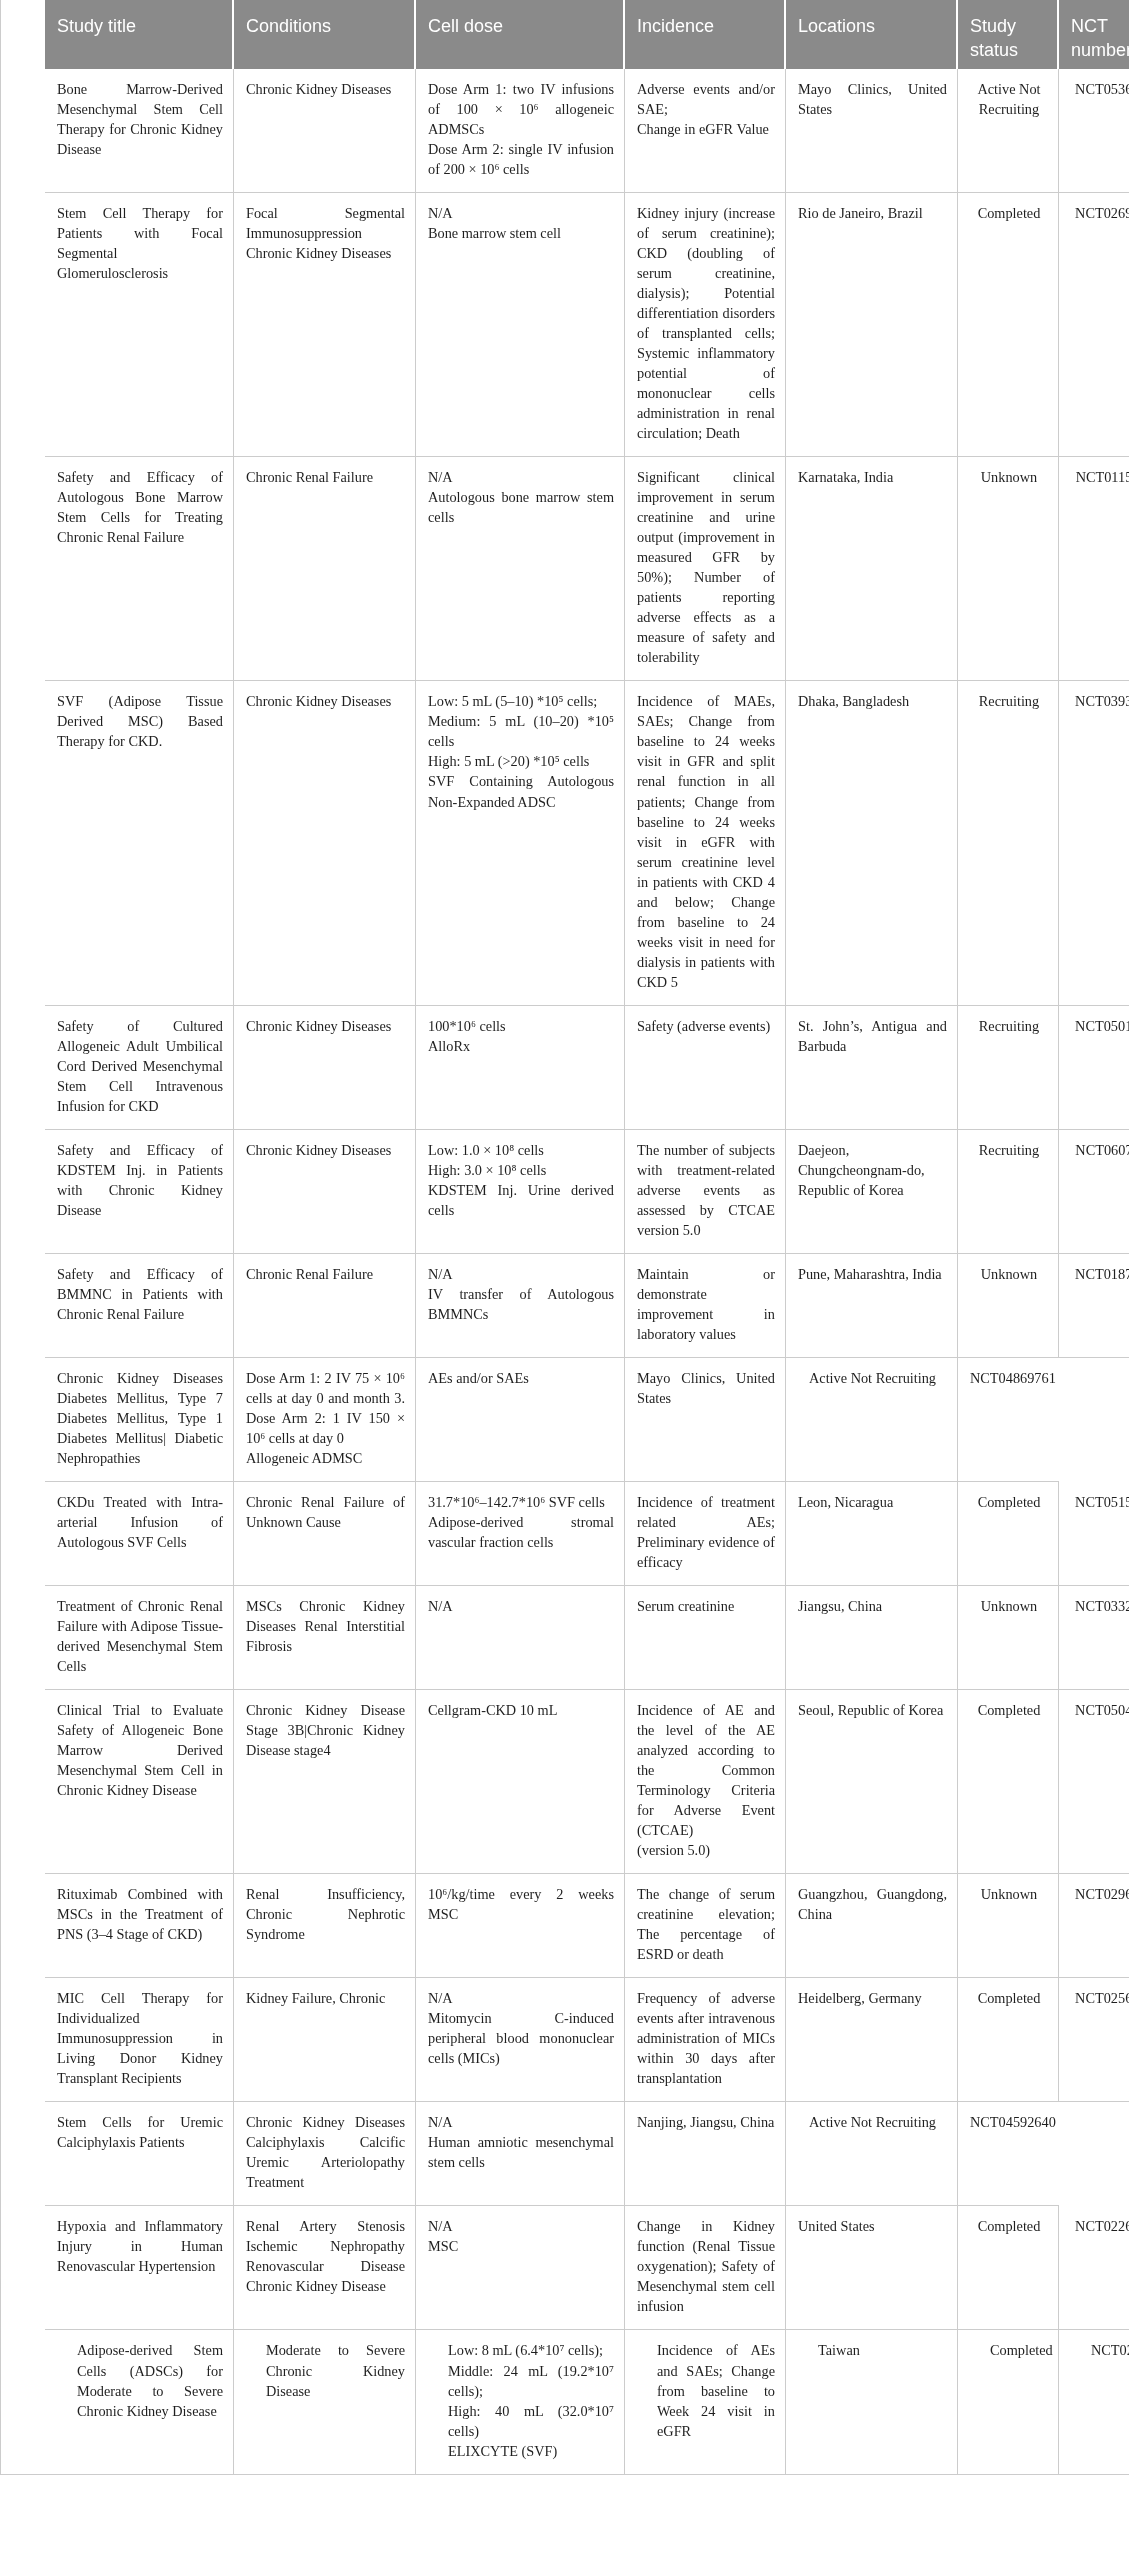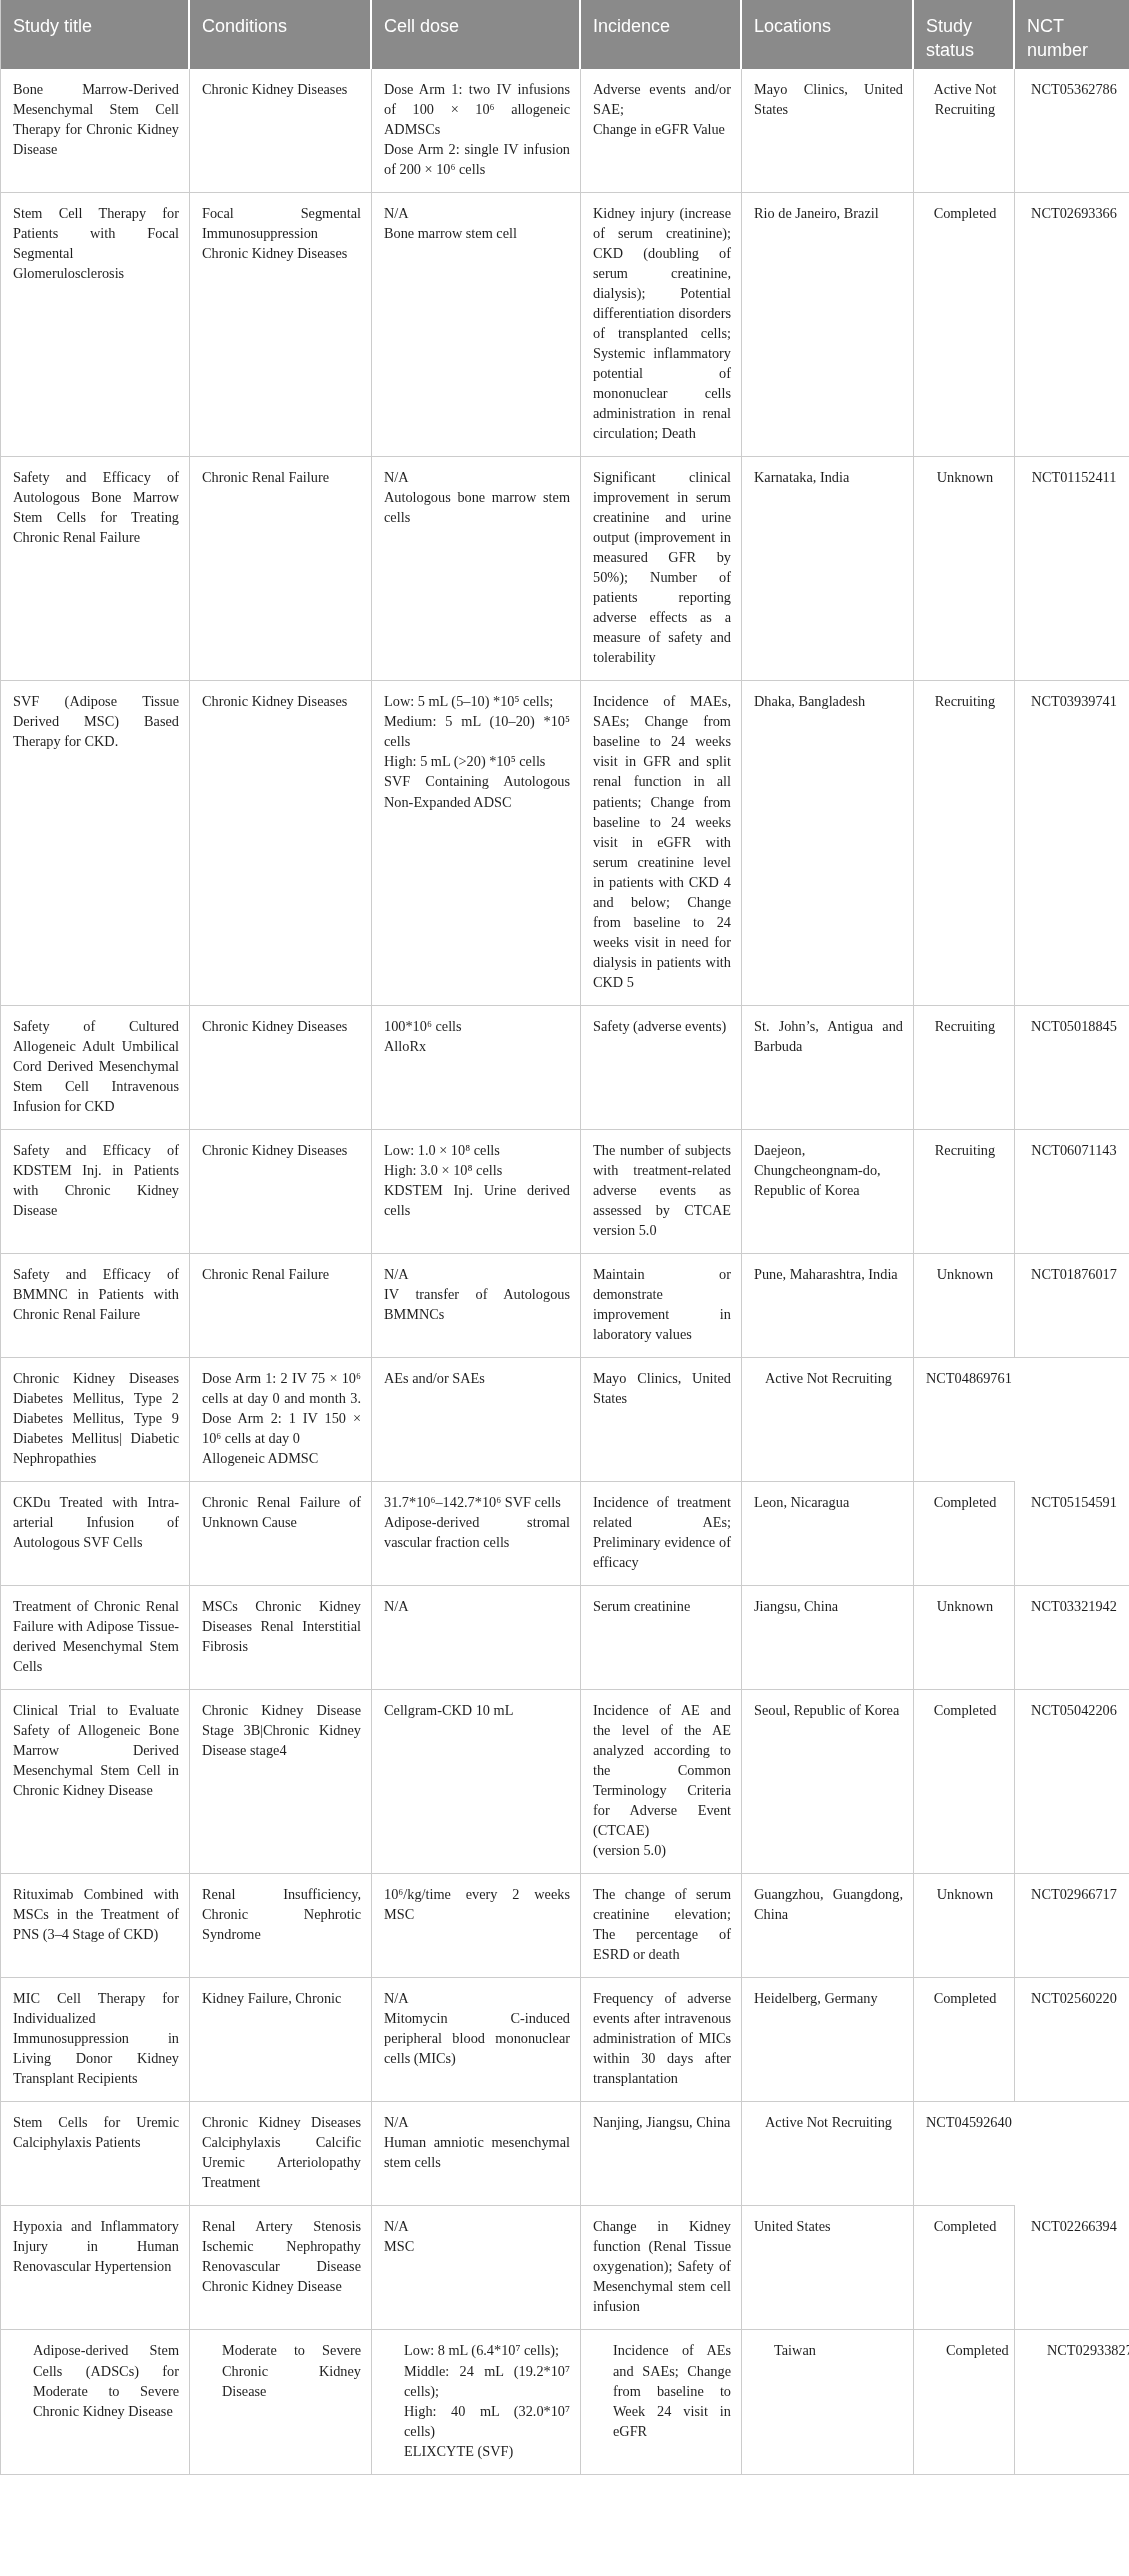--- a/index.html
+++ b/index.html
@@ -8,20 +8,21 @@
   .table-wrap {
     width: 1130px;
     margin: 0;
     border-left: 1px solid #cccccc;
     border-right: 1px solid #cccccc;
     border-bottom: 1px solid #cccccc;
   }
   .tr, .thead {
     display: grid;
     grid-template-columns: 189px 182px 209px 161px 172px 101px 116px;
+    padding-left: 44px;
   }
   .th {
     background: #8a8a8a;
     color: #ffffff;
     font-family: "Liberation Sans", sans-serif;
     font-size: 18px;
     line-height: 1.35;
     font-weight: 400;
     padding: 14px 10px 10px 12px;
     height: 69px;
@@ -131,21 +132,21 @@
     <div class="td col-conditions">Chronic Renal Failure</div>
     <div class="td col-dose">N/A
 IV transfer of Autologous BMMNCs</div>
     <div class="td col-outcomes">Maintain or demonstrate improvement in laboratory values</div>
     <div class="td col-locations">Pune, Maharashtra, India</div>
     <div class="td col-status">Unknown</div>
     <div class="td col-nct">NCT01876017</div>
   </div>
 
   <div class="tr">
-    <div class="td col-conditions">Chronic Kidney Diseases Diabetes Mellitus, Type 2 Diabetes Mellitus, Type 9 Diabetes Mellitus| Diabetic Nephropathies</div>
+    <div class="td col-conditions">Chronic Kidney Diseases Diabetes Mellitus, Type 7 Diabetes Mellitus, Type 1 Diabetes Mellitus| Diabetic Nephropathies</div>
     <div class="td col-dose">Dose Arm 1: 2 IV 75 × 10⁶ cells at day 0 and month 3. Dose Arm 2: 1 IV 150 × 10⁶ cells at day 0
 Allogeneic ADMSC</div>
     <div class="td col-outcomes">AEs and/or SAEs</div>
     <div class="td col-locations">Mayo Clinics, United States</div>
     <div class="td col-status">Active Not Recruiting</div>
     <div class="td col-nct">NCT04869761</div>
   </div>
 
   <div class="tr">
     <div class="td col-title">CKDu Treated with Intra-arterial Infusion of Autologous SVF Cells</div>

